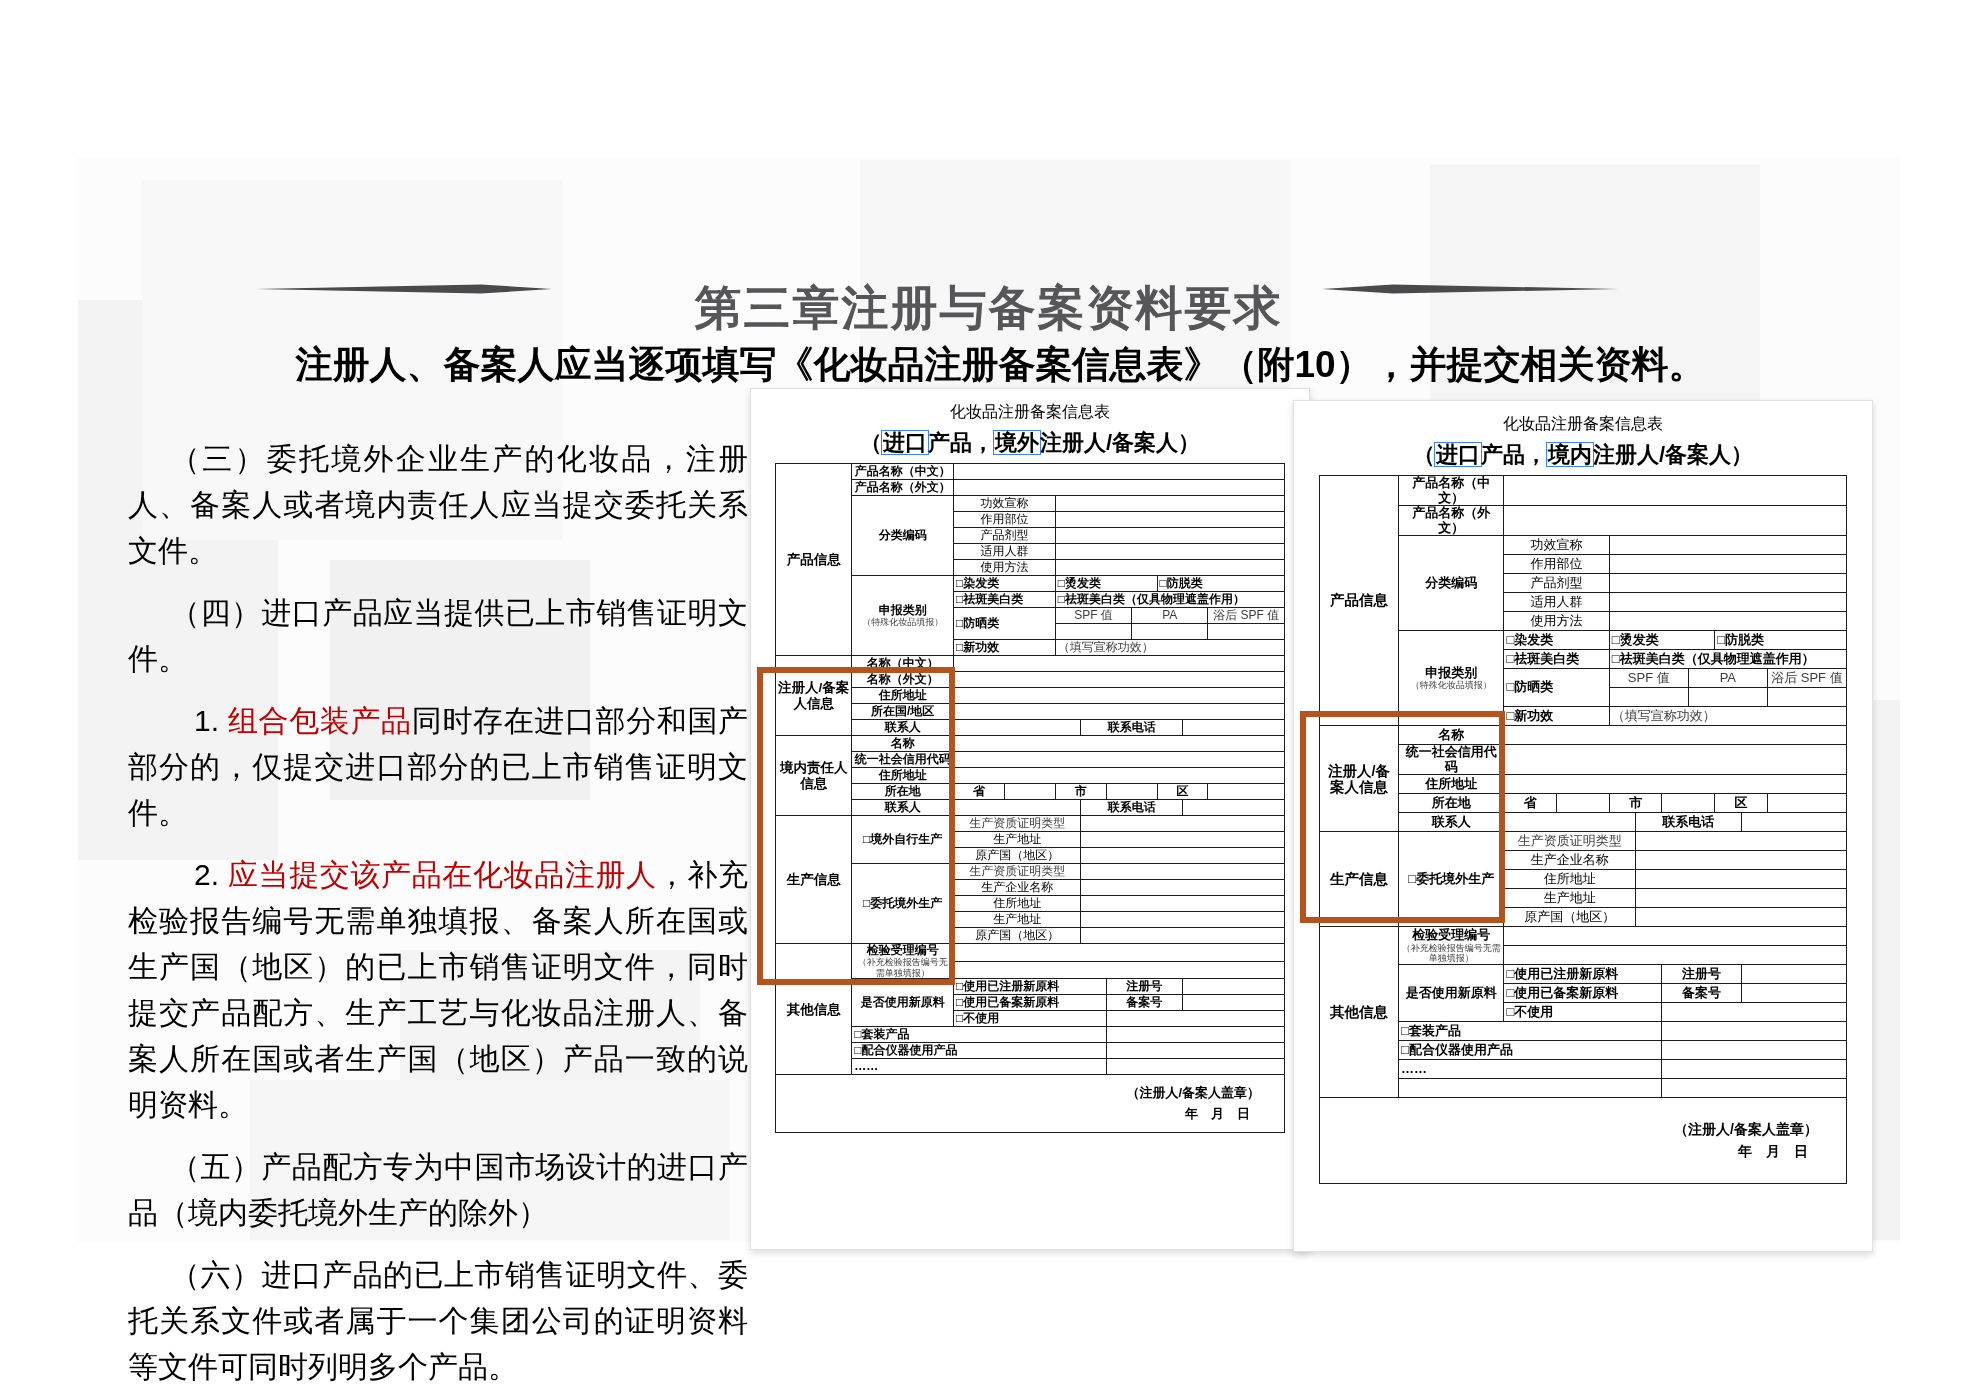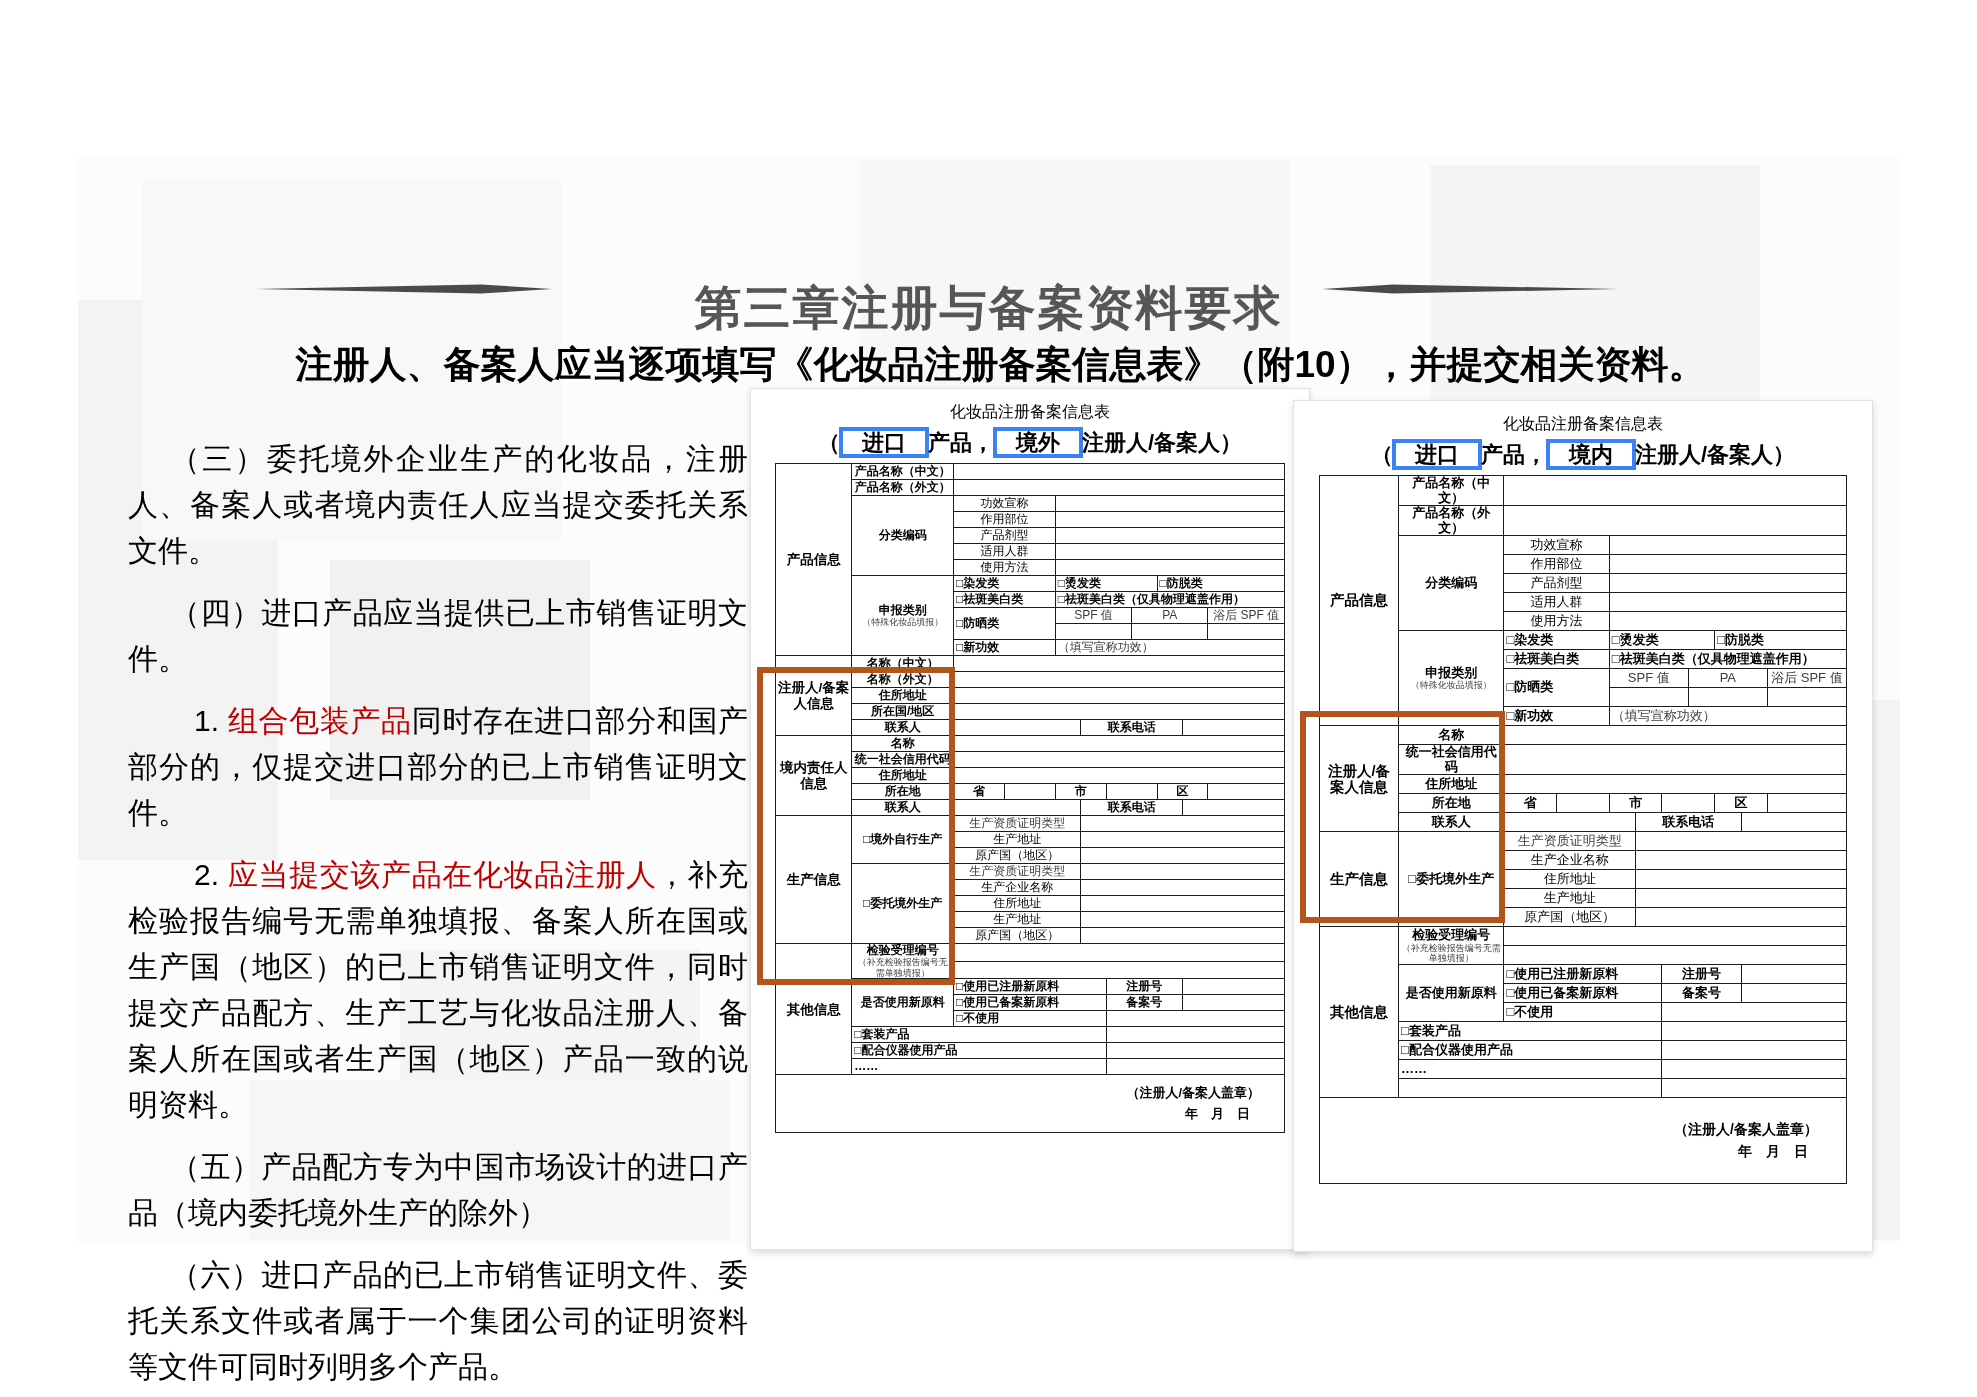--- a/index.html
+++ b/index.html
@@ -48,21 +48,21 @@
   
   .page {
     position:absolute; z-index:3; background:#fff;
     border:1px solid #e2e2e2; box-shadow:0 3px 7px rgba(0,0,0,.14);
   }
   #page-left  { left:750px;  top:388px; width:560px; height:862px; padding-top:8px; }
   #page-right { left:1293px; top:400px; width:580px; height:852px; padding-top:8px; }
   .page-title { text-align:center; font-size:16px; font-weight:normal; line-height:30px; }
   .page-type  { text-align:center; font-size:22px; font-weight:bold; line-height:30px; margin-top:1px; }
   .hl-word {
-    display:inline-block; border:4px solid #3b82f6; padding:0 19px;
+    display:inline-block; border:1px solid #3b82f6; padding:0 1px;
     margin:-5px -1px; line-height:1.05; vertical-align:baseline;
   }
 
   table.form { border-collapse:collapse; table-layout:fixed; margin:5px auto 0; }
   #page-left  table.form { width:510px; }
   #page-right table.form { width:528px; }
   td {
     border:1px solid #1c1c1c; padding:0 2px; vertical-align:middle;
     overflow:hidden; line-height:1.12;
   }

